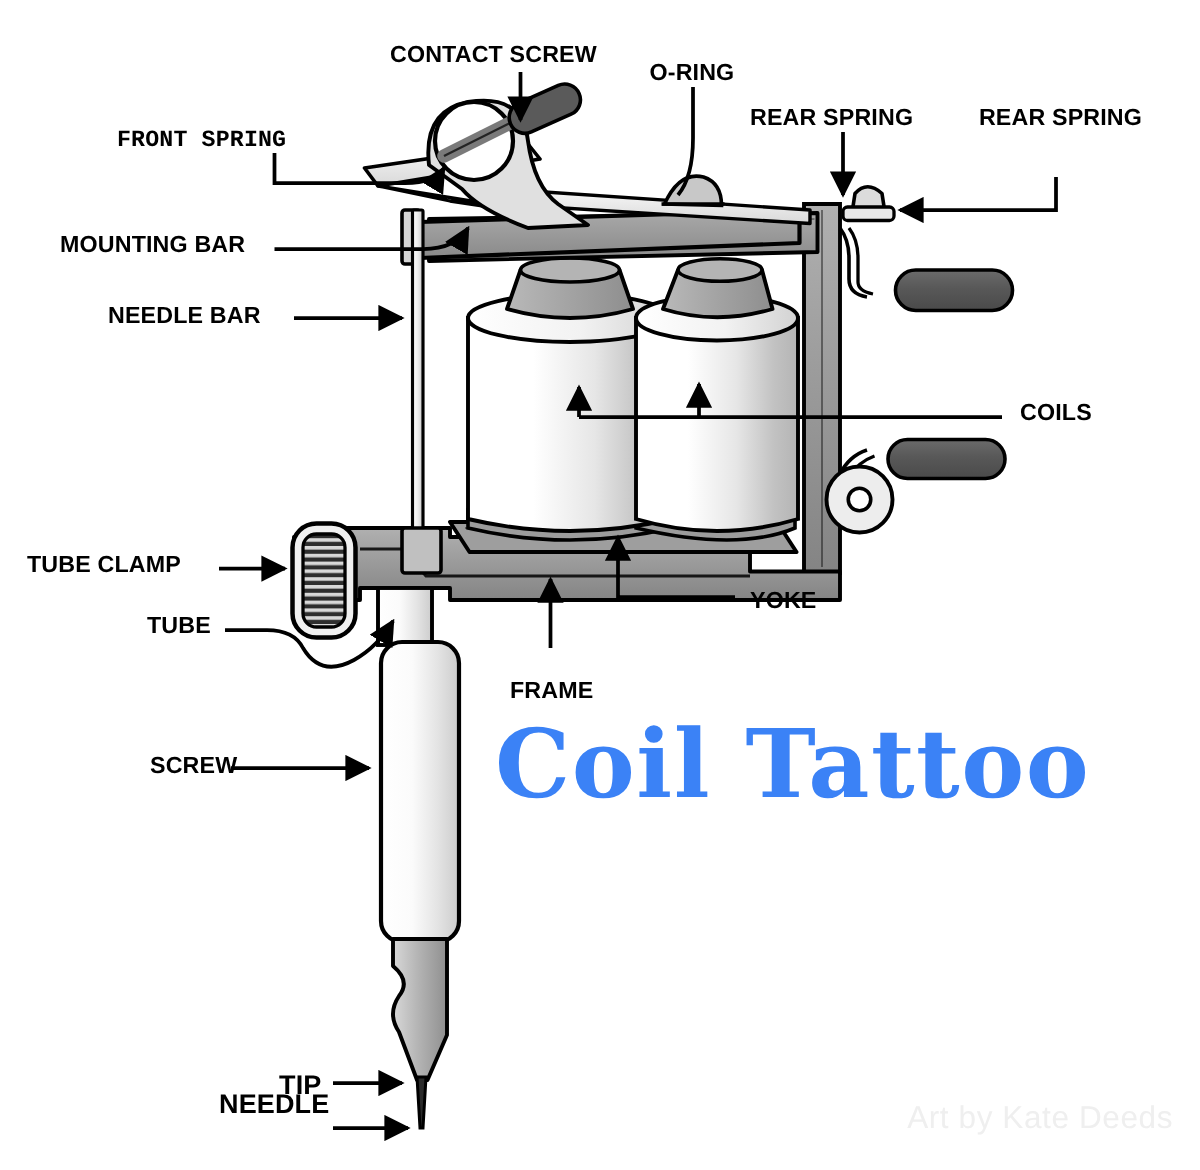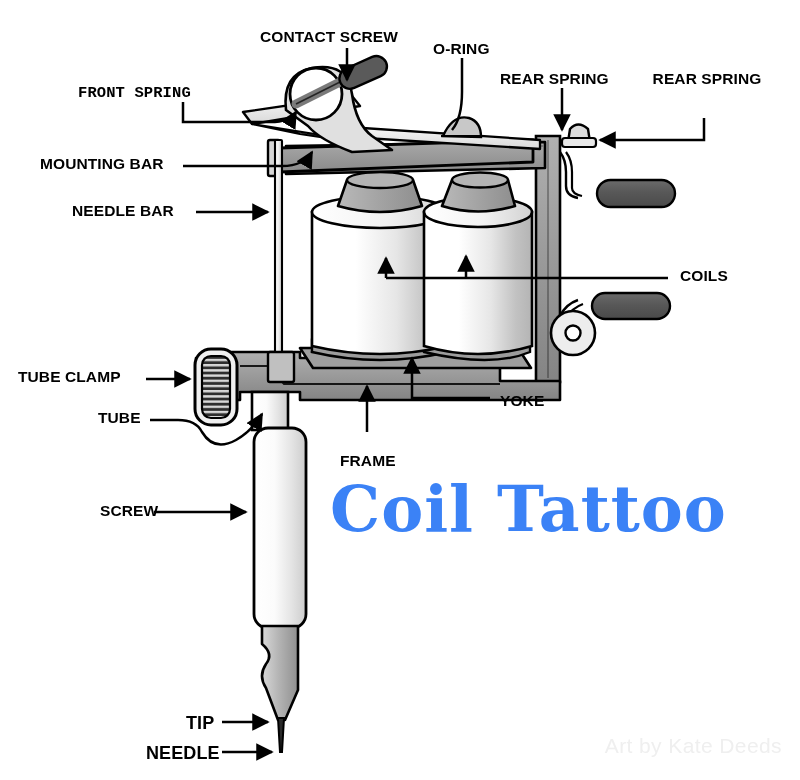--- a/index.html
+++ b/index.html
@@ -303,21 +303,21 @@
   <div class="lbl" style="left:98px; top:409px;">TUBE</div>
 
   <div class="lbl" style="left:500px; top:392px;">YOKE</div>
 
   <div class="lbl" style="left:340px; top:452px;text-align:center;">FRAME</div>
 
   <div class="lbl" style="left:100px; top:502px;">SCREW</div>
 
   <div class="lbl small" style="left:186px; top:713px;">TIP</div>
 
-  <div class="lbl small" style="left:146px; top:743px;text-align:right;">NEEDLE</div>
+  <div class="lbl small" style="left:146px; top:726px;text-align:right;">NEEDLE</div>
 
   <div id="title">
     <span class="ln">Coil Tattoo</span>
   </div>
 
   <div id="watermark">Art by Kate Deeds</div>
 
 </div>
 
 </body></html>

